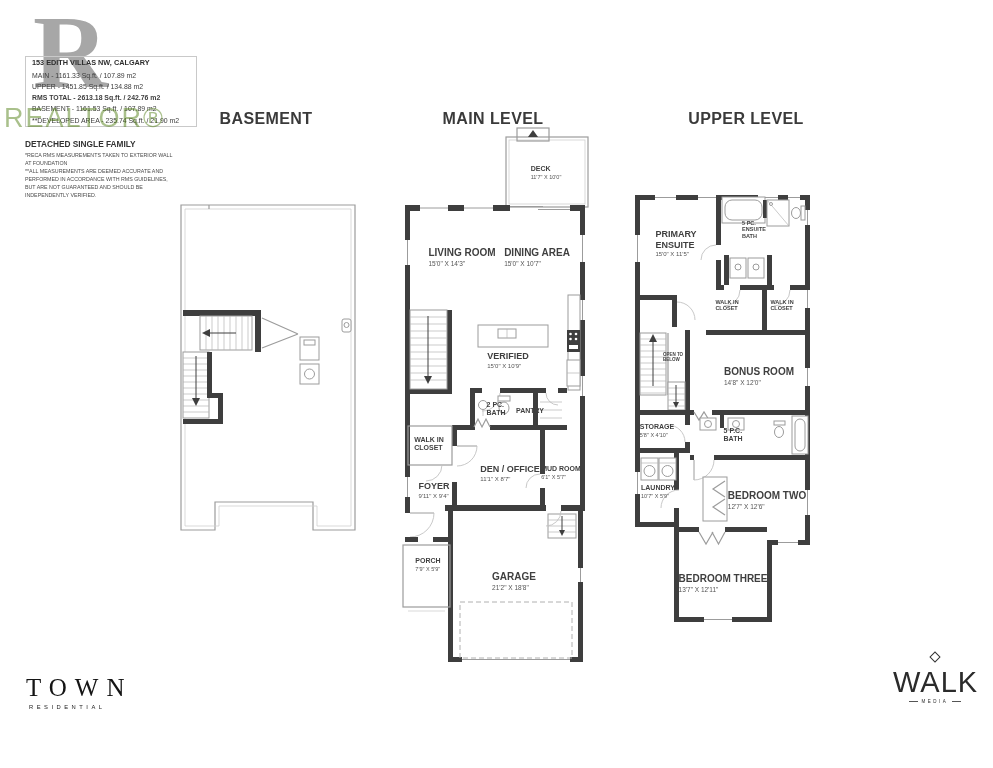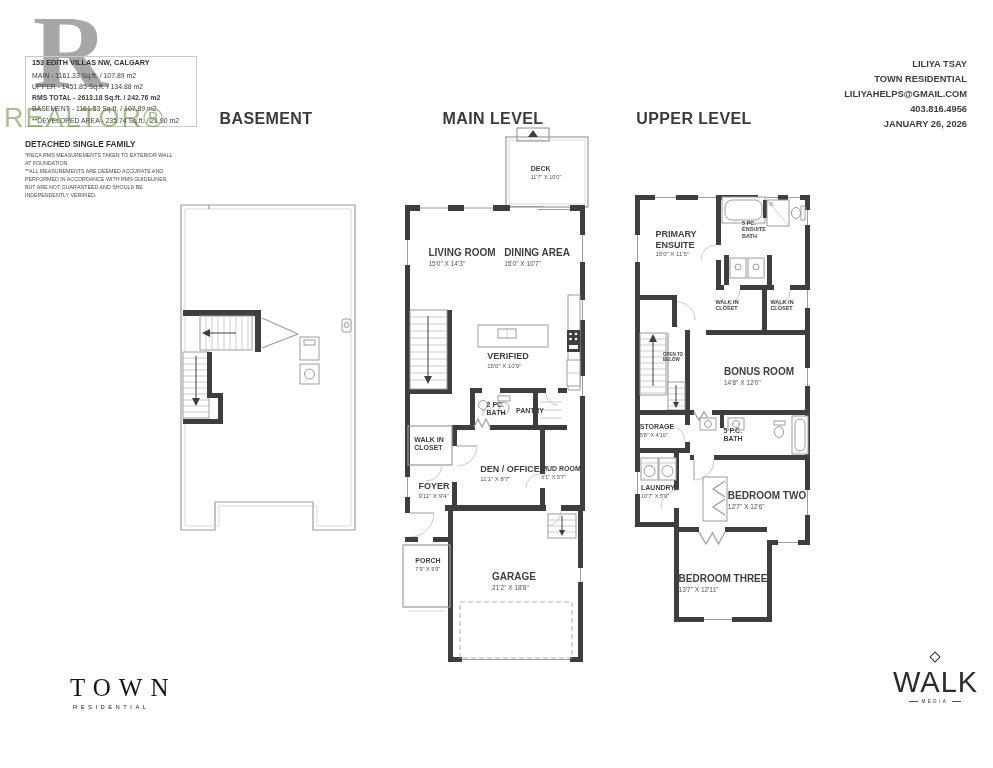--- a/index.html
+++ b/index.html
@@ -47,21 +47,21 @@
   .oline2{fill:none;stroke:#cfcfcf;stroke-width:.8;}
   .fixr{fill:#ffffff;stroke:#9c9c9c;stroke-width:1;}
   .tread{stroke:#b5b5b5;stroke-width:.7;fill:none;}
   .win{stroke:#9c9c9c;stroke-width:1;fill:none;}
   .dash{fill:none;stroke:#b0b0b0;stroke-width:1;stroke-dasharray:5 3;}
   .arc{fill:none;stroke:#c2c2c2;stroke-width:.9;}
   .door{stroke:#9c9c9c;stroke-width:1;}
   .arrow-line{stroke:#3e3e3e;stroke-width:1;}
 
   
-  .town-logo{position:absolute;left:26px;top:674px;color:#141414;z-index:3;margin-left:44px;}
+  .town-logo{position:absolute;left:26px;top:674px;color:#141414;z-index:3;}
   .town-logo .tname{font-family:"Liberation Serif",serif;font-size:25px;letter-spacing:8px;}
   .town-logo .tsub{font-size:5.8px;letter-spacing:3.5px;margin-top:2px;margin-left:3px;color:#222;}
   .zoon-logo{position:absolute;left:893px;top:649px;width:84px;text-align:center;color:#2b2b2b;z-index:3;}
   .zoon-diamond{display:inline-block;width:6px;height:6px;border:1px solid #333;transform:rotate(45deg);margin-bottom:2px;}
   .zoon-name{font-size:29px;letter-spacing:1px;font-weight:400;line-height:1.05;}
   .zoon-media{display:flex;align-items:center;justify-content:center;gap:4px;margin-top:2px;}
   .zoon-media .rule{display:inline-block;width:9px;height:1px;background:#555;}
   .zoon-media .mtxt{font-size:4.5px;letter-spacing:2.5px;}
 </style>
 </head>
@@ -83,31 +83,24 @@
   <div class="ptype">DETACHED SINGLE FAMILY</div>
   <div class="disc">
     <div>*RECA RMS MEASUREMENTS TAKEN TO EXTERIOR WALL</div>
     <div>AT FOUNDATION</div>
     <div>**ALL MEASUREMENTS ARE DEEMED ACCURATE AND</div>
     <div>PERFORMED IN ACCORDANCE WITH RMS GUIDELINES,</div>
     <div>BUT ARE NOT GUARANTEED AND SHOULD BE</div>
     <div>INDEPENDENTLY VERIFIED.</div>
   </div>
 
-  <div class="agent">
-    <div>LILIYA TSAY</div>
-    <div>TOWN RESIDENTIAL</div>
-    <div>LILIYAHELPS@GMAIL.COM</div>
-    <div>403.816.4956</div>
-    <div>JANUARY 26, 2026</div>
-  </div>
 
   <div class="level-title" style="left:266px;top:110px">BASEMENT</div>
   <div class="level-title" style="left:493px;top:110px">MAIN LEVEL</div>
-  <div class="level-title" style="left:694px;top:110px">UPPER LEVEL</div>
+  <div class="level-title" style="left:746px;top:110px">UPPER LEVEL</div>
 
   <svg class="plan" style="left:176px;top:198px;width:192px;height:340px" viewBox="0 0 192 340">
     <g>
       <path class="oline" d="M5,7 H179 V332 H137 V304 H39 V332 H5 Z"></path>
       <path class="oline2" d="M9,11 H175 V328 H141 V308 H43 V328 H9 Z"></path>
       <line class="oline" x1="33" y1="7" x2="33" y2="11"></line>
     </g>
     <g>
       <rect class="wall" x="7" y="112" width="77" height="6"></rect>
       <rect class="wall" x="79" y="112" width="6" height="42"></rect>

